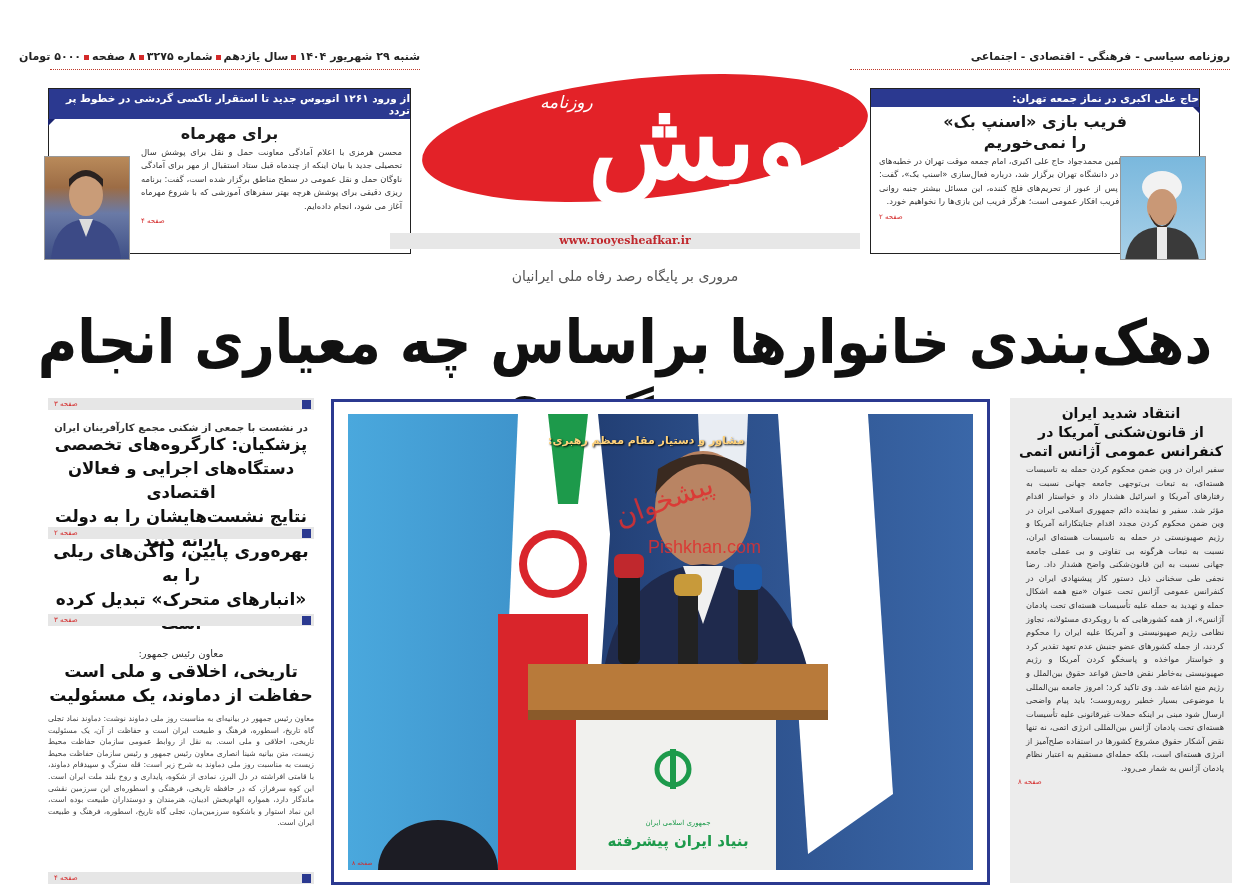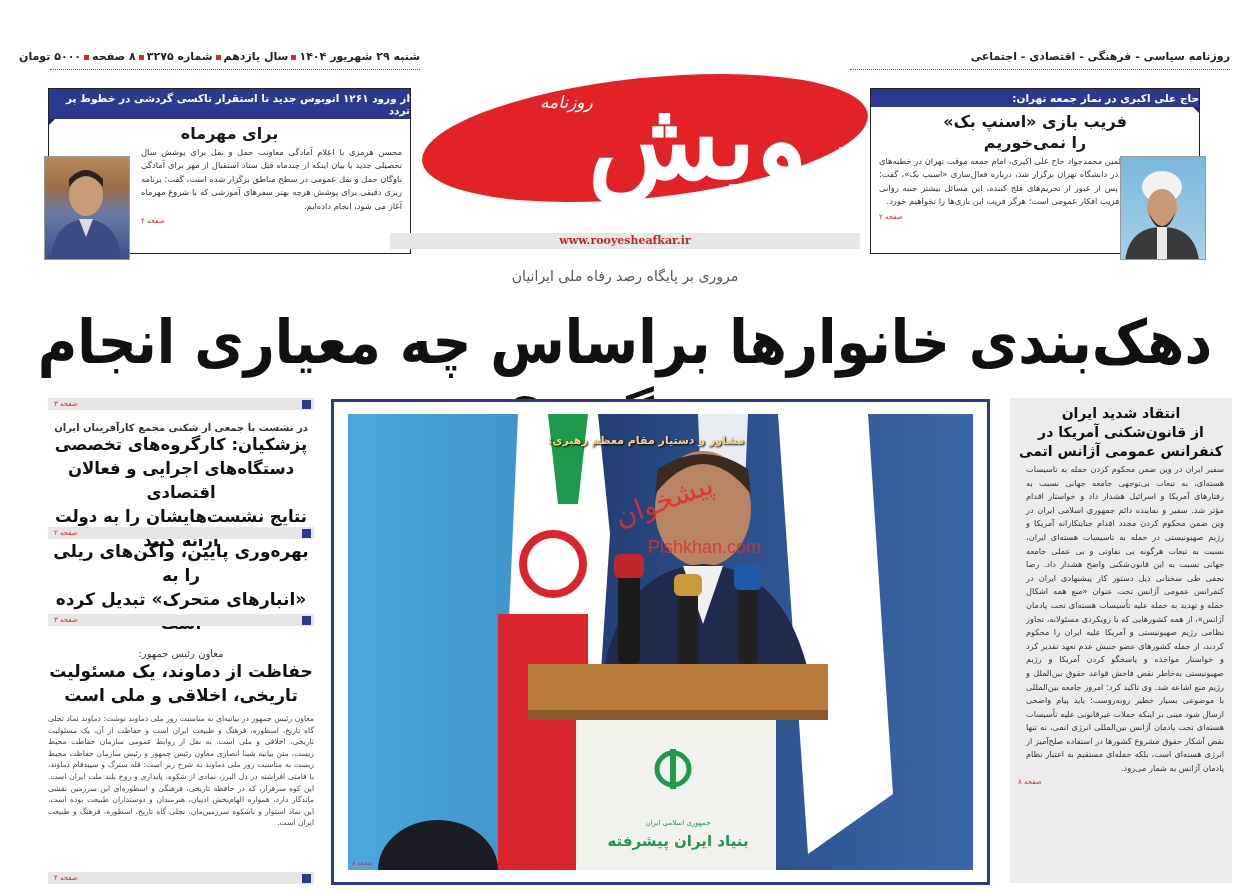--- a/index.html
+++ b/index.html
@@ -137,22 +137,22 @@
   </div>
 </div>
 
 <div class="abs lcol" style="top:614px;">
   <div class="secbar">
       <span class="sq"></span>
       <span class="pr">صفحه ۳</span>
     </div>
   <div style="padding-top:22px;">
     <div class="kick" style="font-weight:normal;">معاون رئیس جمهور:</div>
+    <div class="h" style="font-size:17px;">تاریخی، اخلاقی و ملی است</div>
     <div class="h" style="font-size:17px;">حفاظت از دماوند، یک مسئولیت</div>
-    <div class="h" style="font-size:17px;">تاریخی، اخلاقی و ملی است</div>
     <div class="body" style="margin-top:6px;">معاون رئیس جمهور در بیانیه‌ای به مناسبت روز ملی دماوند نوشت: دماوند نماد تجلی گاه تاریخ، اسطوره، فرهنگ و طبیعت ایران است و حفاظت از آن، یک مسئولیت تاریخی، اخلاقی و ملی است. به نقل از روابط عمومی سازمان حفاظت محیط زیست، متن بیانیه شینا انصاری معاون رئیس جمهور و رئیس سازمان حفاظت محیط زیست به مناسبت روز ملی دماوند به شرح زیر است: قله سترگ و سپیدفام دماوند، با قامتی افراشته در دل البرز، نمادی از شکوه، پایداری و روح بلند ملت ایران است. این کوه سرفراز، که در حافظه تاریخی، فرهنگی و اسطوره‌ای این سرزمین نقشی ماندگار دارد، همواره الهام‌بخش ادیبان، هنرمندان و دوستداران طبیعت بوده است، این نماد استوار و باشکوه سرزمین‌مان، تجلی گاه تاریخ، اسطوره، فرهنگ و طبیعت ایران است.</div>
   </div>
 </div>
 
 <div class="abs lcol" style="top:872px;">
   <div class="secbar">
       <span class="sq"></span>
       <span class="pr">صفحه ۴</span>
     </div>
 </div>

